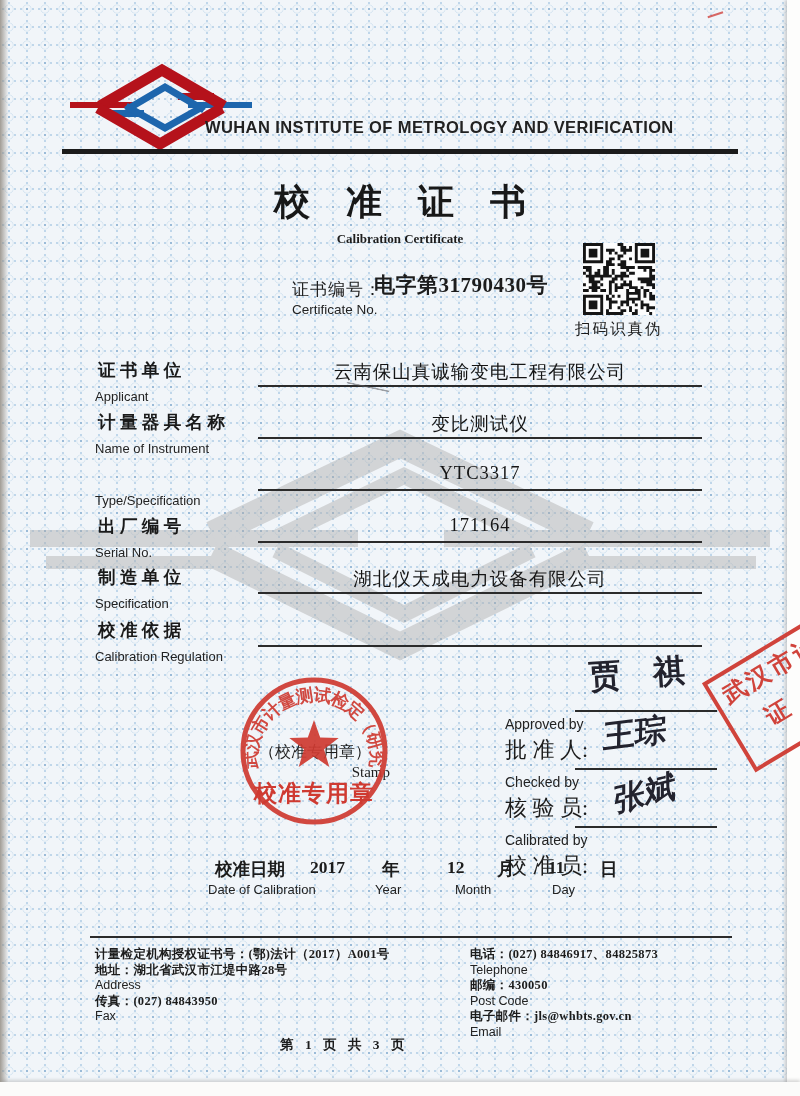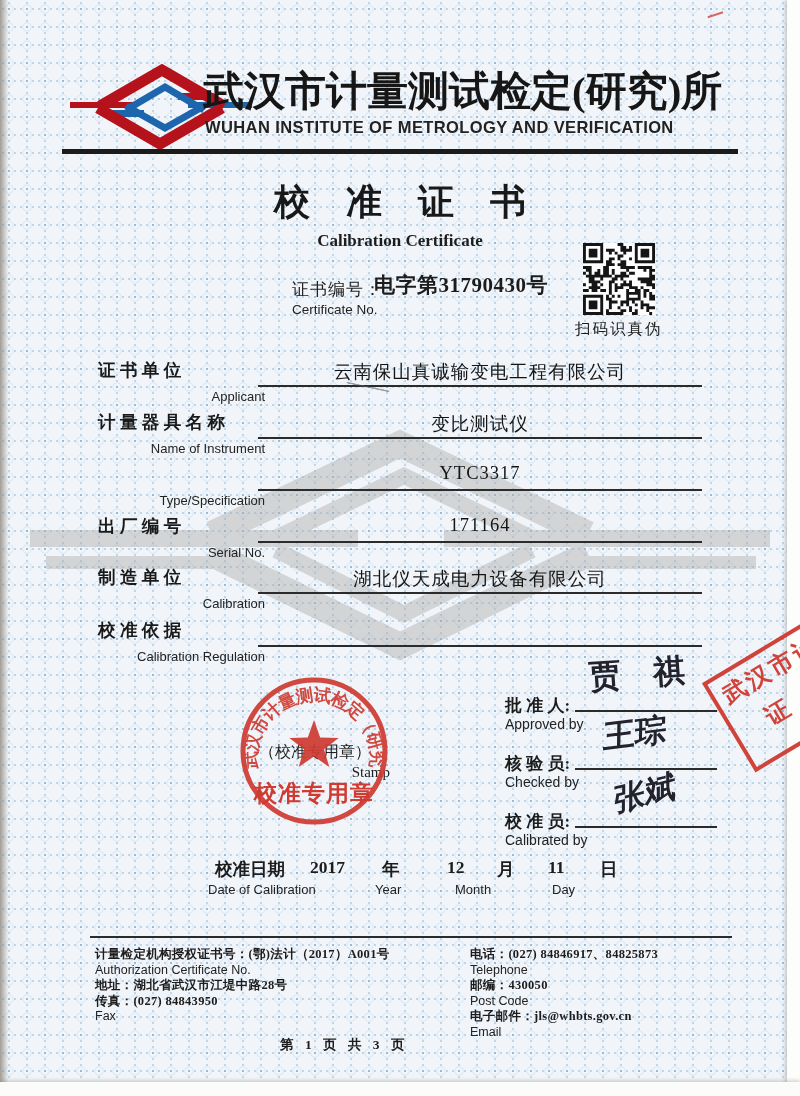--- a/index.html
+++ b/index.html
@@ -21,46 +21,46 @@
   
   .edge-left{left:0;top:0;width:10px;height:1096px;background:linear-gradient(90deg,#8d867c,rgba(141,134,124,0) 85%);opacity:.8;}
   .edge-right{right:0;top:0;width:13px;height:1096px;background:#fdfdfc;box-shadow:-2px 0 3px rgba(120,120,120,.35);}
   .edge-bottom{left:0;bottom:0;width:800px;height:14px;background:#fbfbfa;box-shadow:0 -2px 3px rgba(130,130,130,.3);}
   
   .org-cn{left:203px;top:64px;width:545px;font-size:41px;font-weight:bold;letter-spacing:0px;white-space:nowrap;color:#161616;}
   .org-en{left:205px;top:118px;width:540px;font-size:16.5px;font-weight:bold;letter-spacing:.4px;color:#222;}
   .header-rule{left:62px;top:149px;width:676px;height:5px;background:#1b1b1b;}
   
   .doc-title{left:0;top:178px;width:800px;text-align:center;font-size:36px;font-weight:bold;letter-spacing:36px;text-indent:36px;color:#181818;}
-  .doc-subtitle{left:0;top:231px;width:800px;text-align:center;font-size:17px;font-weight:bold;color:#1d1d1d;}
+  .doc-subtitle{left:0;top:231px;width:800px;text-align:center;font-size:13px;font-weight:bold;color:#1d1d1d;}
   
   .certno-label{left:292px;top:278px;font-size:17px;letter-spacing:1px;}
   .certno-value{left:374px;top:271px;font-size:21px;font-weight:bold;letter-spacing:.5px;}
   .certno-en{left:292px;top:302px;font-size:13.5px;color:#222;}
   
   .qr{left:583px;top:243px;width:72px;height:72px;}
   .qr-caption{left:575px;top:319px;width:90px;font-size:15.5px;letter-spacing:2px;}
   
   .watermark{left:30px;top:428px;width:740px;height:240px;opacity:.45;}
   
   .f-label{left:98px;width:162px;font-size:17.5px;font-weight:600;white-space:nowrap;color:#1a1a1a;}
-  .f-en{left:95px;width:170px;text-align:right;font-size:13px;color:#222;}
+  .f-en{left:95px;width:170px;text-align:left;font-size:13px;color:#222;}
   .f-line{left:258px;width:444px;height:2px;background:#2b2b2b;}
   .f-value{left:258px;width:444px;text-align:center;font-size:18.5px;letter-spacing:1px;white-space:nowrap;color:#151515;}
   
   .stamp-print-cn{left:240px;top:742px;width:150px;text-align:center;font-size:16px;color:#1e1e1e;z-index:1;}
   .stamp-print-en{left:240px;top:764px;width:150px;text-align:right;font-size:15px;color:#1e1e1e;z-index:1;}
   .stamp{left:239px;top:676px;width:150px;height:150px;z-index:2;opacity:.92;}
   .stamp-bottom{left:239px;top:778px;width:150px;text-align:center;font-size:23px;font-weight:bold;color:#cf3a31;z-index:3;letter-spacing:1px;}
   
   .corner-stamp{left:716px;top:630px;width:170px;height:96px;border:4px solid #cf3a31;transform:rotate(-31deg);color:#cf3a31;font-weight:bold;z-index:2;opacity:.95;}
   .corner-stamp .l1{position:absolute;left:8px;top:4px;font-size:24px;letter-spacing:3px;white-space:nowrap;}
   .corner-stamp .l2{position:absolute;left:34px;top:44px;font-size:24px;letter-spacing:10px;white-space:nowrap;}
   
-  .sig-label{left:505px;font-size:17px;font-weight:700;white-space:nowrap;}
+  .sig-label{left:505px;font-size:22px;font-weight:400;white-space:nowrap;margin-top:41px;}
   .sig-en{left:505px;font-size:14px;color:#222;}
   .sig-line{left:575px;width:142px;height:2px;background:#2b2b2b;}
   .sig-name{width:160px;text-align:center;font-size:32px;color:#23232e;font-weight:600;white-space:nowrap;}
   
   .date-cn{font-size:17.5px;font-weight:600;white-space:nowrap;}
   .date-en{font-size:13px;color:#222;}
   
   .footer-rule{left:90px;top:936px;width:642px;height:2px;background:#2b2b2b;}
   .fcol{top:947px;line-height:15.5px;font-size:12.5px;}
   .fcol .cn{font-weight:600;letter-spacing:.3px;}
@@ -91,21 +91,20 @@
   <svg class="abs" style="left:70px;top:58px;width:182px;height:94px;" viewBox="0 0 182 94" xmlns="http://www.w3.org/2000/svg">
     <rect x="0" y="44" width="64" height="6" fill="#b5121b"></rect>
     <rect x="40" y="52" width="34" height="7" fill="#1d66ad"></rect>
     <rect x="118" y="44" width="64" height="6" fill="#1d66ad"></rect>
     <rect x="108" y="35" width="36" height="7" fill="#b5121b"></rect>
     <polyline points="30,48 92,12 154,48" fill="none" stroke="#b5121b" stroke-width="11"></polyline>
     <polyline points="56,52 95,29 134,52" fill="none" stroke="#1d66ad" stroke-width="7"></polyline>
     <polyline points="28,50 90,86 152,50" fill="none" stroke="#b5121b" stroke-width="11"></polyline>
     <polyline points="56,48 95,70 134,48" fill="none" stroke="#1d66ad" stroke-width="7"></polyline>
   </svg>
-  <div class="abs org-cn">武汉市计量测试检定(研究)所</div>
   <div class="abs org-en sans">WUHAN INSTITUTE OF METROLOGY AND VERIFICATION</div>
   <div class="abs header-rule"></div>
 
   <div class="abs doc-title">校准证书</div>
   <div class="abs doc-subtitle">Calibration Certificate</div>
 
   <div class="abs certno-label">证书编号：</div>
   <div class="abs certno-value">电字第31790430号</div>
   <div class="abs certno-en sans">Certificate No.</div>
 
@@ -132,21 +131,21 @@
   <div class="abs f-en sans" style="top:493px">Type/Specification</div>
 
   <div class="abs f-label" style="top:514px">出  厂  编  号</div>
   <div class="abs f-value" style="top:515px">171164</div>
   <div class="abs f-line" style="top:541px"></div>
   <div class="abs f-en sans" style="top:545px">Serial No.</div>
 
   <div class="abs f-label" style="top:565px">制  造  单  位</div>
   <div class="abs f-value" style="top:566px">湖北仪天成电力设备有限公司</div>
   <div class="abs f-line" style="top:592px"></div>
-  <div class="abs f-en sans" style="top:596px">Calibration</div>
+  <div class="abs f-en sans" style="top:596px">Specification</div>
 
   <div class="abs f-label" style="top:618px">校  准  依  据</div>
   <div class="abs f-line" style="top:645px"></div>
   <div class="abs f-en sans" style="top:649px">Calibration Regulation</div>
 
   <div class="abs stamp-print-cn">（校准专用章）</div>
   <div class="abs stamp-print-en">Stamp</div>
 
   <svg class="abs stamp" viewBox="0 0 150 150" xmlns="http://www.w3.org/2000/svg">
     <circle cx="75" cy="75" r="71" fill="none" stroke="#cf3a31" stroke-width="5"></circle>
@@ -186,22 +185,22 @@
   <div class="abs date-cn" style="left:548px;top:857px">11</div>
   <div class="abs date-cn" style="left:600px;top:857px">日</div>
   <div class="abs date-en sans" style="left:208px;top:882px">Date of Calibration</div>
   <div class="abs date-en sans" style="left:375px;top:882px">Year</div>
   <div class="abs date-en sans" style="left:455px;top:882px">Month</div>
   <div class="abs date-en sans" style="left:552px;top:882px">Day</div>
 
   <div class="abs footer-rule"></div>
   <div class="abs fcol" style="left:95px">
     <div class="cn">计量检定机构授权证书号：(鄂)法计（2017）A001号</div>
-    <div class="en">Authorization Certificate No.</div>
     <div class="cn">地址：湖北省武汉市江堤中路28号</div>
+    <div class="en">Address</div>
     <div class="cn">传真：(027) 84843950</div>
     <div class="en">Fax</div>
   </div>
   <div class="abs fcol" style="left:470px">
     <div class="cn">电话：(027) 84846917、84825873</div>
     <div class="en">Telephone</div>
     <div class="cn">邮编：430050</div>
     <div class="en">Post Code</div>
     <div class="cn">电子邮件：jls@whbts.gov.cn</div>
     <div class="en">Email</div>

